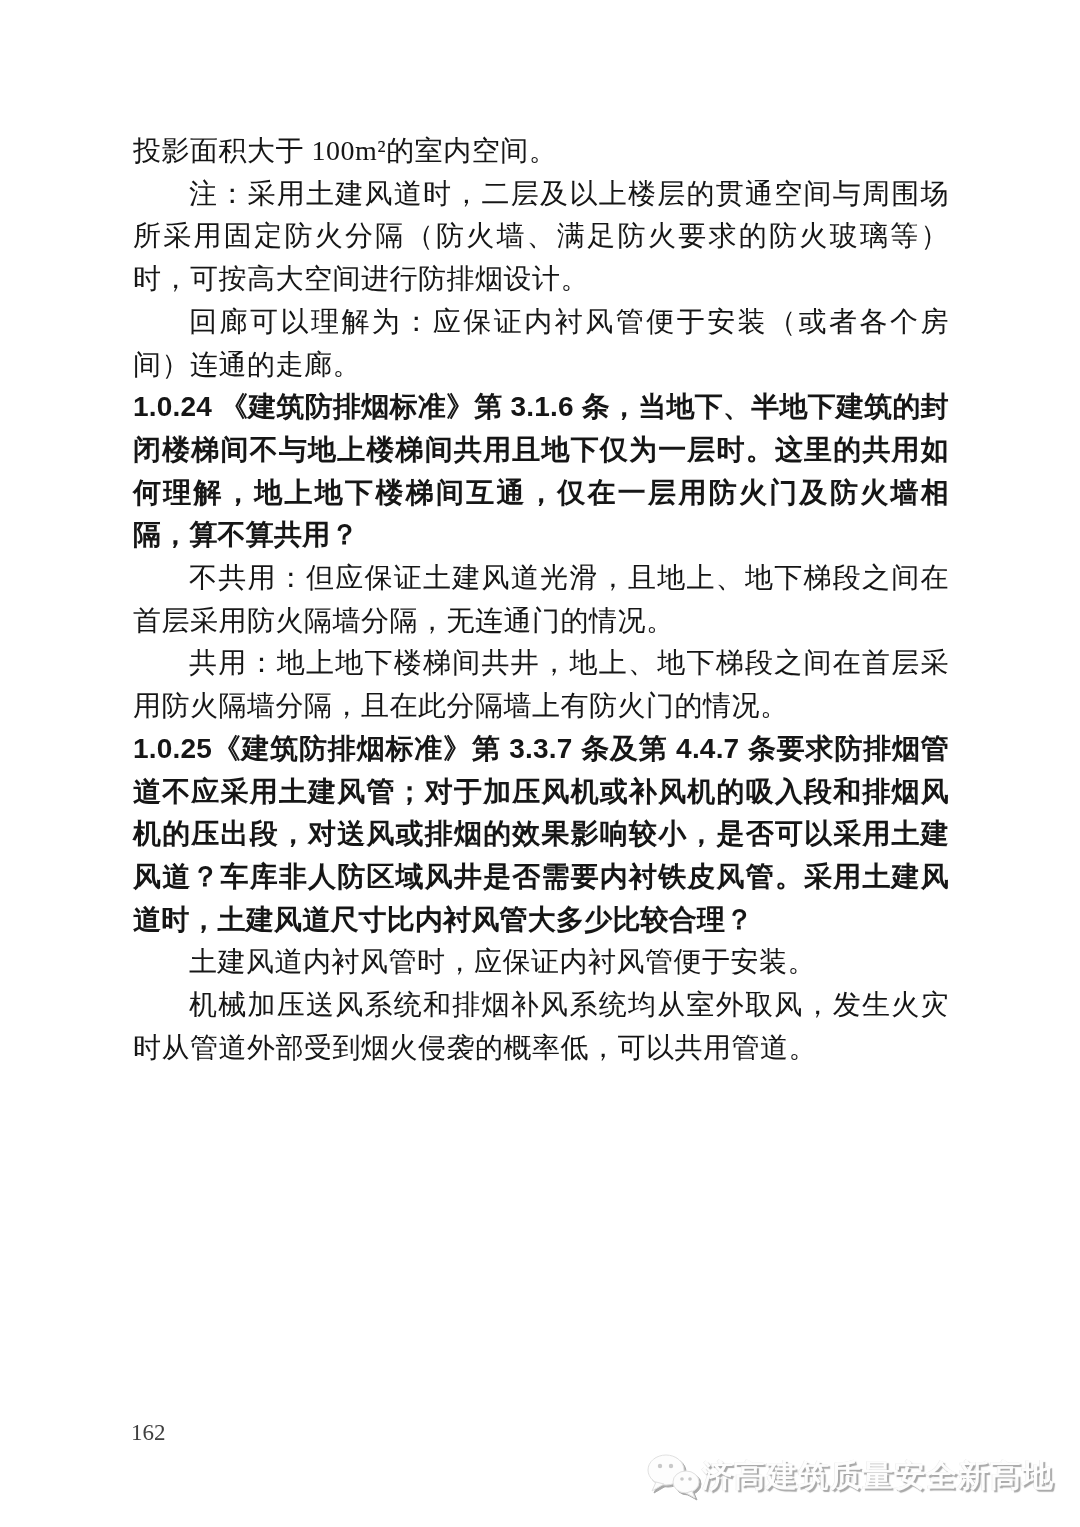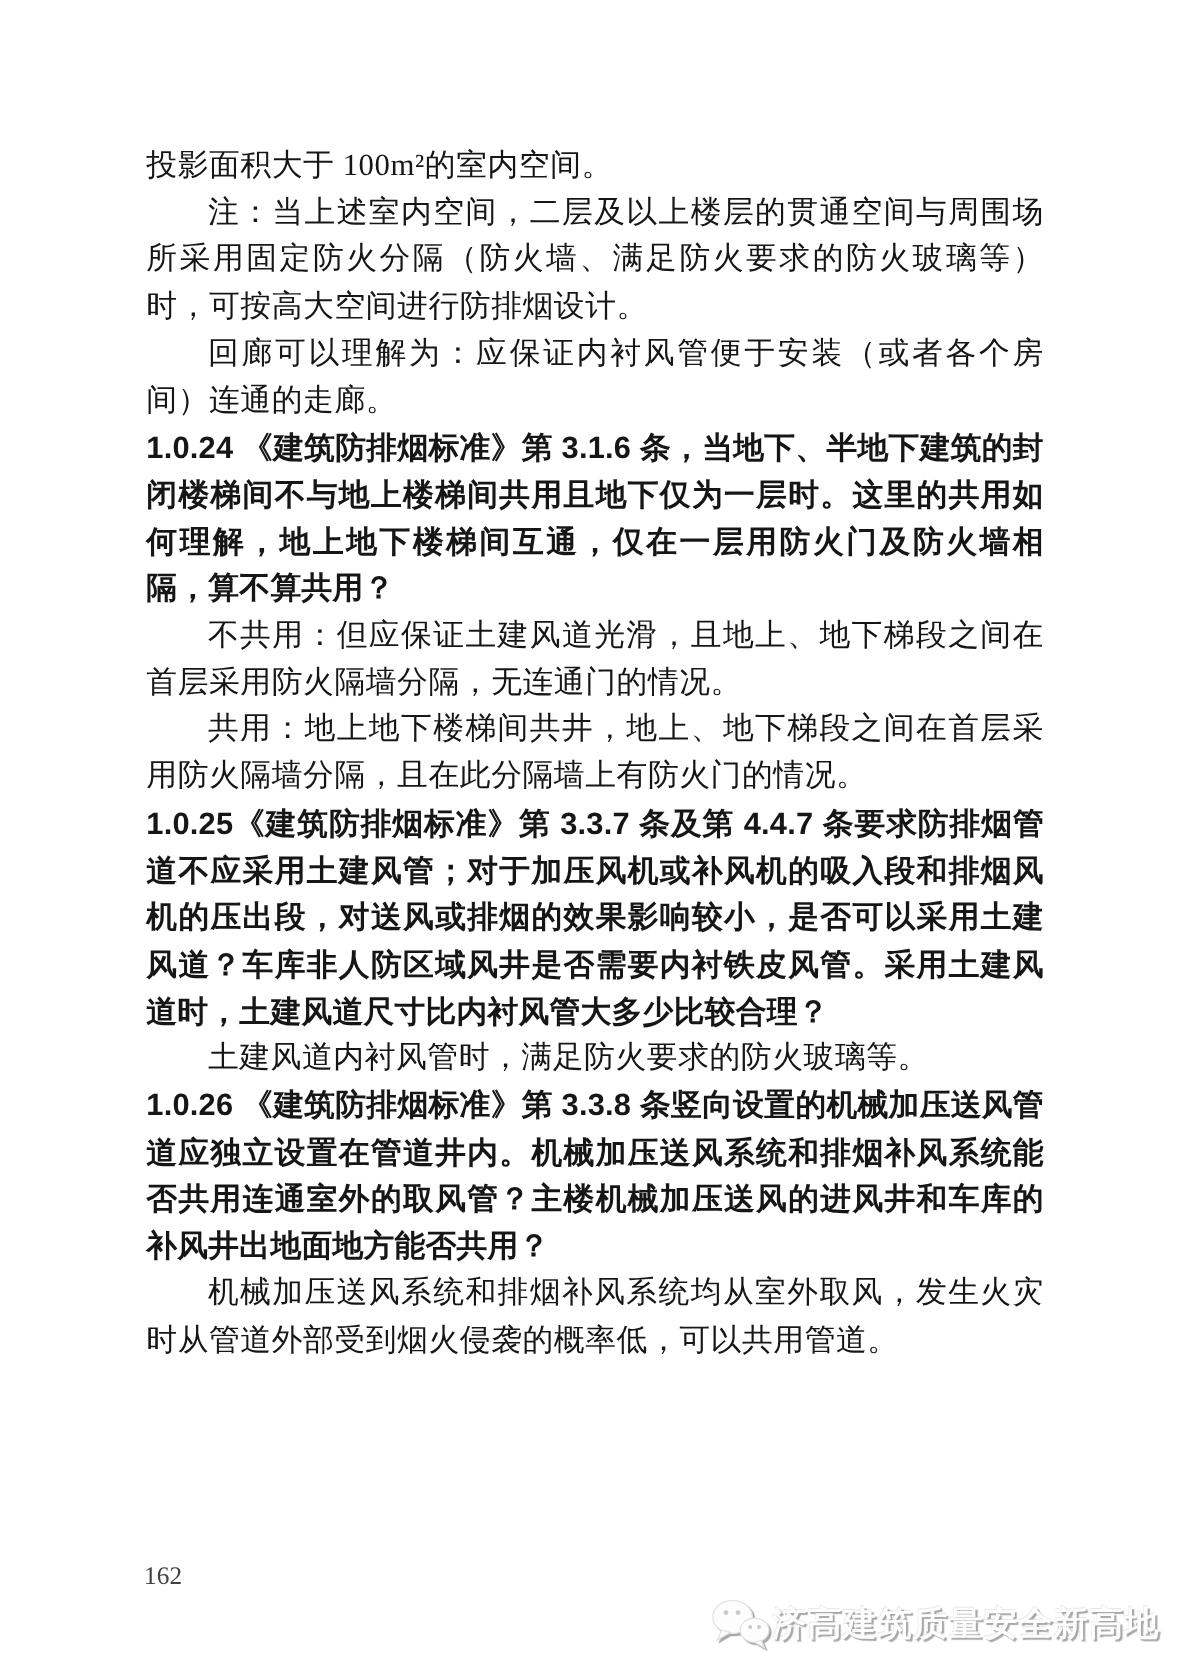--- a/index.html
+++ b/index.html
@@ -64,28 +64,27 @@
   }
   .wm-icon { display: block; }
 </style>
 </head>
 <body>
 
 <div class="page">
 
   <div class="content">
       <p class="para body">投影面积大于 100m²的室内空间。</p>
-      <p class="para body indent">注：当上述室内空间，二层及以上楼层的贯通空间与周围场所采用固定防火分隔（防火墙、满足防火要求的防火玻璃等）时，可按高大空间进行防排烟设计。</p>
+      <p class="para body indent">注：采用土建风道时，二层及以上楼层的贯通空间与周围场所采用固定防火分隔（防火墙、满足防火要求的防火玻璃等）时，可按高大空间进行防排烟设计。</p>
       <p class="para body indent">回廊可以理解为：应保证内衬风管便于安装（或者各个房间）连通的走廊。</p>
       <p class="para question">1.0.24 《建筑防排烟标准》第 3.1.6 条，当地下、半地下建筑的封闭楼梯间不与地上楼梯间共用且地下仅为一层时。这里的共用如何理解，地上地下楼梯间互通，仅在一层用防火门及防火墙相隔，算不算共用？</p>
       <p class="para body indent">不共用：但应保证土建风道光滑，且地上、地下梯段之间在首层采用防火隔墙分隔，无连通门的情况。</p>
       <p class="para body indent">共用：地上地下楼梯间共井，地上、地下梯段之间在首层采用防火隔墙分隔，且在此分隔墙上有防火门的情况。</p>
       <p class="para question">1.0.25《建筑防排烟标准》第 3.3.7 条及第 4.4.7 条要求防排烟管道不应采用土建风管；对于加压风机或补风机的吸入段和排烟风机的压出段，对送风或排烟的效果影响较小，是否可以采用土建风道？车库非人防区域风井是否需要内衬铁皮风管。采用土建风道时，土建风道尺寸比内衬风管大多少比较合理？</p>
-      <p class="para body indent">土建风道内衬风管时，满足防火要求的防火玻璃等。</p>
-      <p class="para question">1.0.26 《建筑防排烟标准》第 3.3.8 条竖向设置的机械加压送风管道应独立设置在管道井内。机械加压送风系统和排烟补风系统能否共用连通室外的取风管？主楼机械加压送风的进风井和车库的补风井出地面地方能否共用？</p>
+      <p class="para body indent">土建风道内衬风管时，应保证内衬风管便于安装。</p>
       <p class="para body indent">机械加压送风系统和排烟补风系统均从室外取风，发生火灾时从管道外部受到烟火侵袭的概率低，可以共用管道。</p>
     </div>
 
   <div class="page-number">162</div>
 
   <div class="watermark">
     <span class="wm-icon-wrap">
       <svg class="wm-icon" width="58" height="52" viewBox="0 0 58 52">
         <defs>
           <filter id="emboss" x="-20%" y="-20%" width="150%" height="150%">

